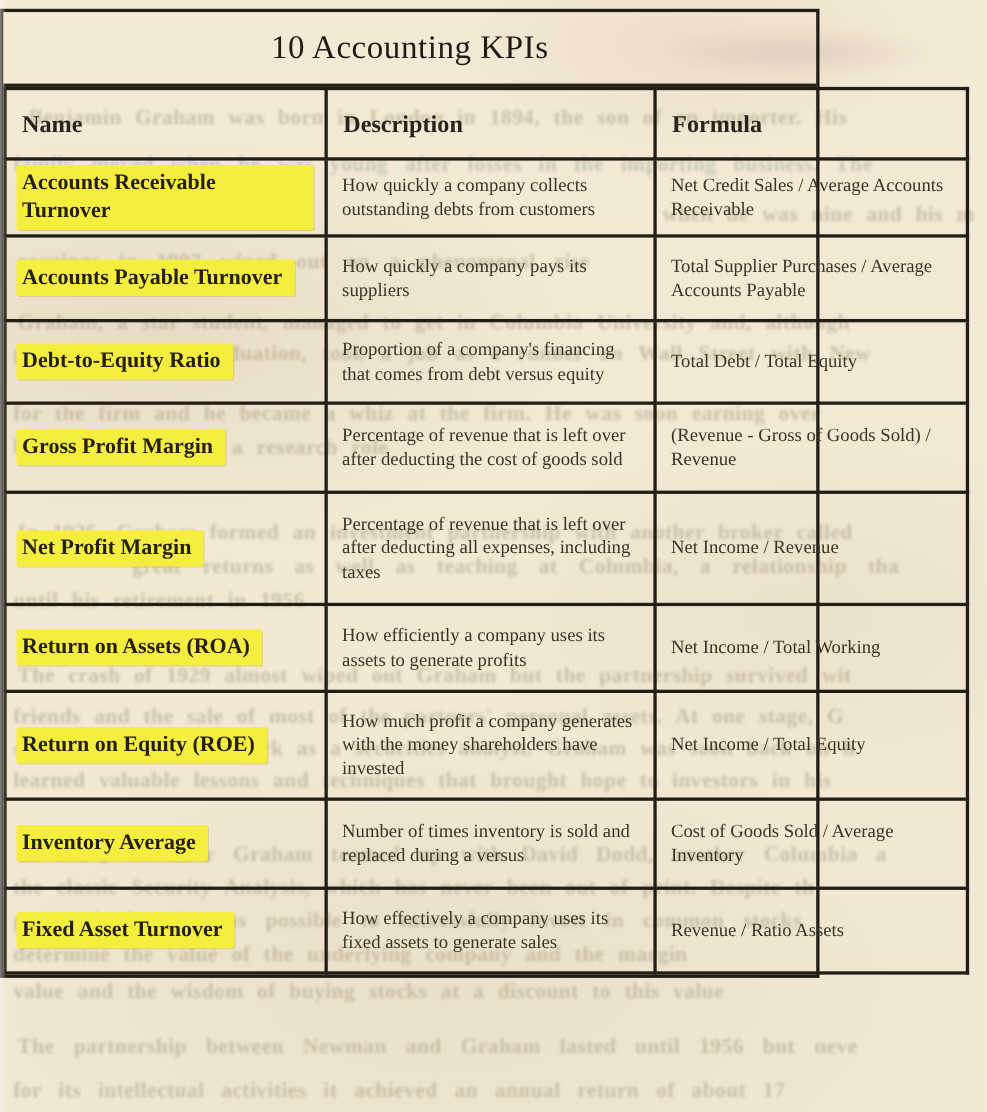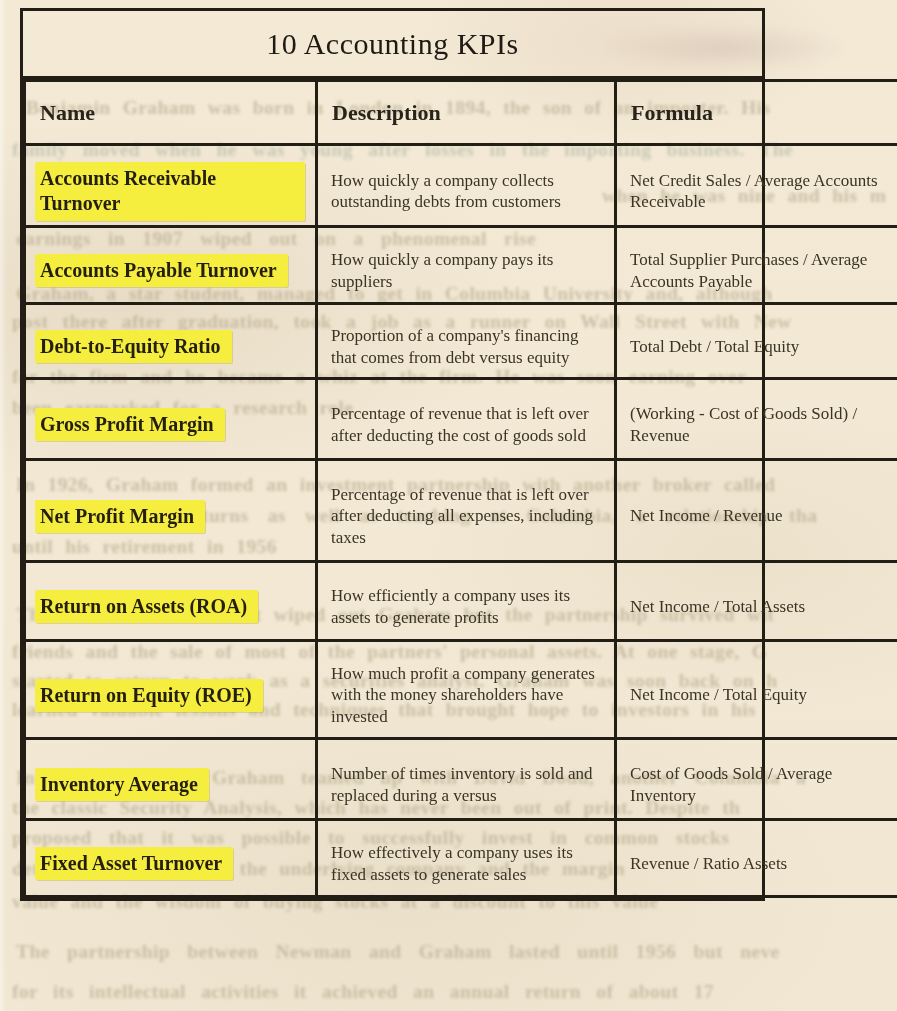--- a/index.html
+++ b/index.html
@@ -29,37 +29,37 @@
   }
   .ghost.tint{color:var(--ghost-blue); opacity:.55;}
   .smudge{
     position:absolute; width:250px; height:46px; border-radius:50%;
     background:radial-gradient(closest-side, rgba(195,170,160,.35), transparent);
     filter:blur(4px);
   }
 
   
   .sheet{
-    position:absolute; left:20px; top:8px; width:745px; z-index:2;
+    position:absolute; left:0; top:8px; width:745px; z-index:2;
     border:3px solid var(--line);
   }
   .title-bar{
     height:68px; border-bottom:3px solid var(--line);
     display:flex; align-items:center; justify-content:center;
   }
   .title-bar h1{
     font-size:30px; font-weight:normal; letter-spacing:.5px; color:#1f1b14;
   }
   table{border-collapse:collapse; table-layout:fixed; width:875px; background:transparent;}
   td,th{
     border:3px solid var(--line); vertical-align:middle; text-align:left;
     background:transparent;
   }
   th{font-weight:bold; font-size:22px; color:#29241b; padding:0 0 0 14px;}
-  td{font-size:17px; line-height:1.27; color:var(--ink-soft); padding:16px 10px 4px 13px;}
+  td{font-size:17px; line-height:1.27; color:var(--ink-soft); padding:4px 10px 4px 13px;}
   td.name-cell{padding-left:9px;}
   .hl{
     display:inline-block; background:var(--highlight);
     font-weight:bold; font-size:20px; color:#241f10;
     padding:4px 11px 4px 5px; border-radius:2px;
     box-shadow:1px 1px 0 rgba(180,160,60,.35);
   }
   
   .rh-head{height:64px}
   .rh-0{height:67px}.rh-1{height:77px}.rh-2{height:85px}.rh-3{height:75px}
@@ -129,31 +129,31 @@
         <td>Total Supplier Purchases / Average Accounts Payable</td>
       </tr>
       <tr class="rh-3">
         <td class="name-cell"><span class="hl">Debt-to-Equity Ratio</span></td>
         <td>Proportion of a company's financing that comes from debt versus equity</td>
         <td>Total Debt / Total Equity</td>
       </tr>
       <tr class="rh-4">
         <td class="name-cell"><span class="hl">Gross Profit Margin</span></td>
         <td>Percentage of revenue that is left over after deducting the cost of goods sold</td>
-        <td>(Working - Cost of Goods Sold) / Revenue</td>
+        <td>(Revenue - Gross of Goods Sold) / Revenue</td>
       </tr>
       <tr class="rh-5">
         <td class="name-cell"><span class="hl">Net Profit Margin</span></td>
         <td>Percentage of revenue that is left over after deducting all expenses, including taxes</td>
         <td>Net Income / Revenue</td>
       </tr>
       <tr class="rh-6">
         <td class="name-cell"><span class="hl">Return on Assets (ROA)</span></td>
         <td>How efficiently a company uses its assets to generate profits</td>
-        <td>Net Income / Total Assets</td>
+        <td>Net Income / Total Working</td>
       </tr>
       <tr class="rh-7">
         <td class="name-cell"><span class="hl">Return on Equity (ROE)</span></td>
         <td>How much profit a company generates with the money shareholders have invested</td>
         <td>Net Income / Total Equity</td>
       </tr>
       <tr class="rh-8">
         <td class="name-cell"><span class="hl">Inventory Average</span></td>
         <td>Number of times inventory is sold and replaced during a versus</td>
         <td>Cost of Goods Sold / Average Inventory</td>

